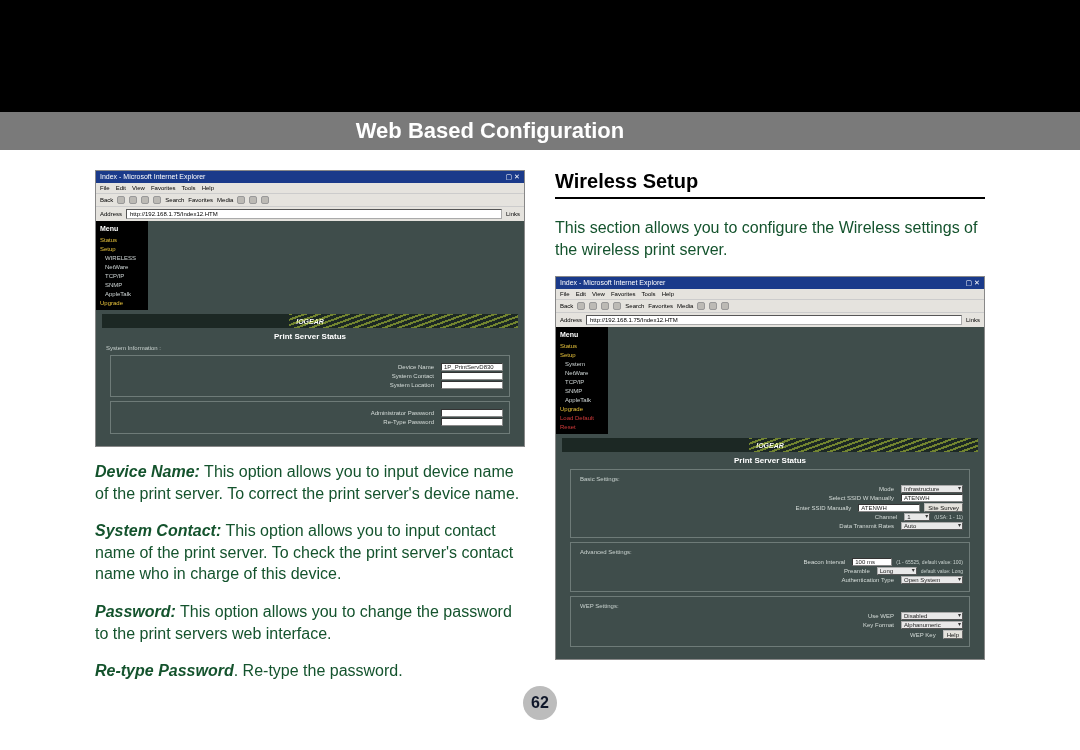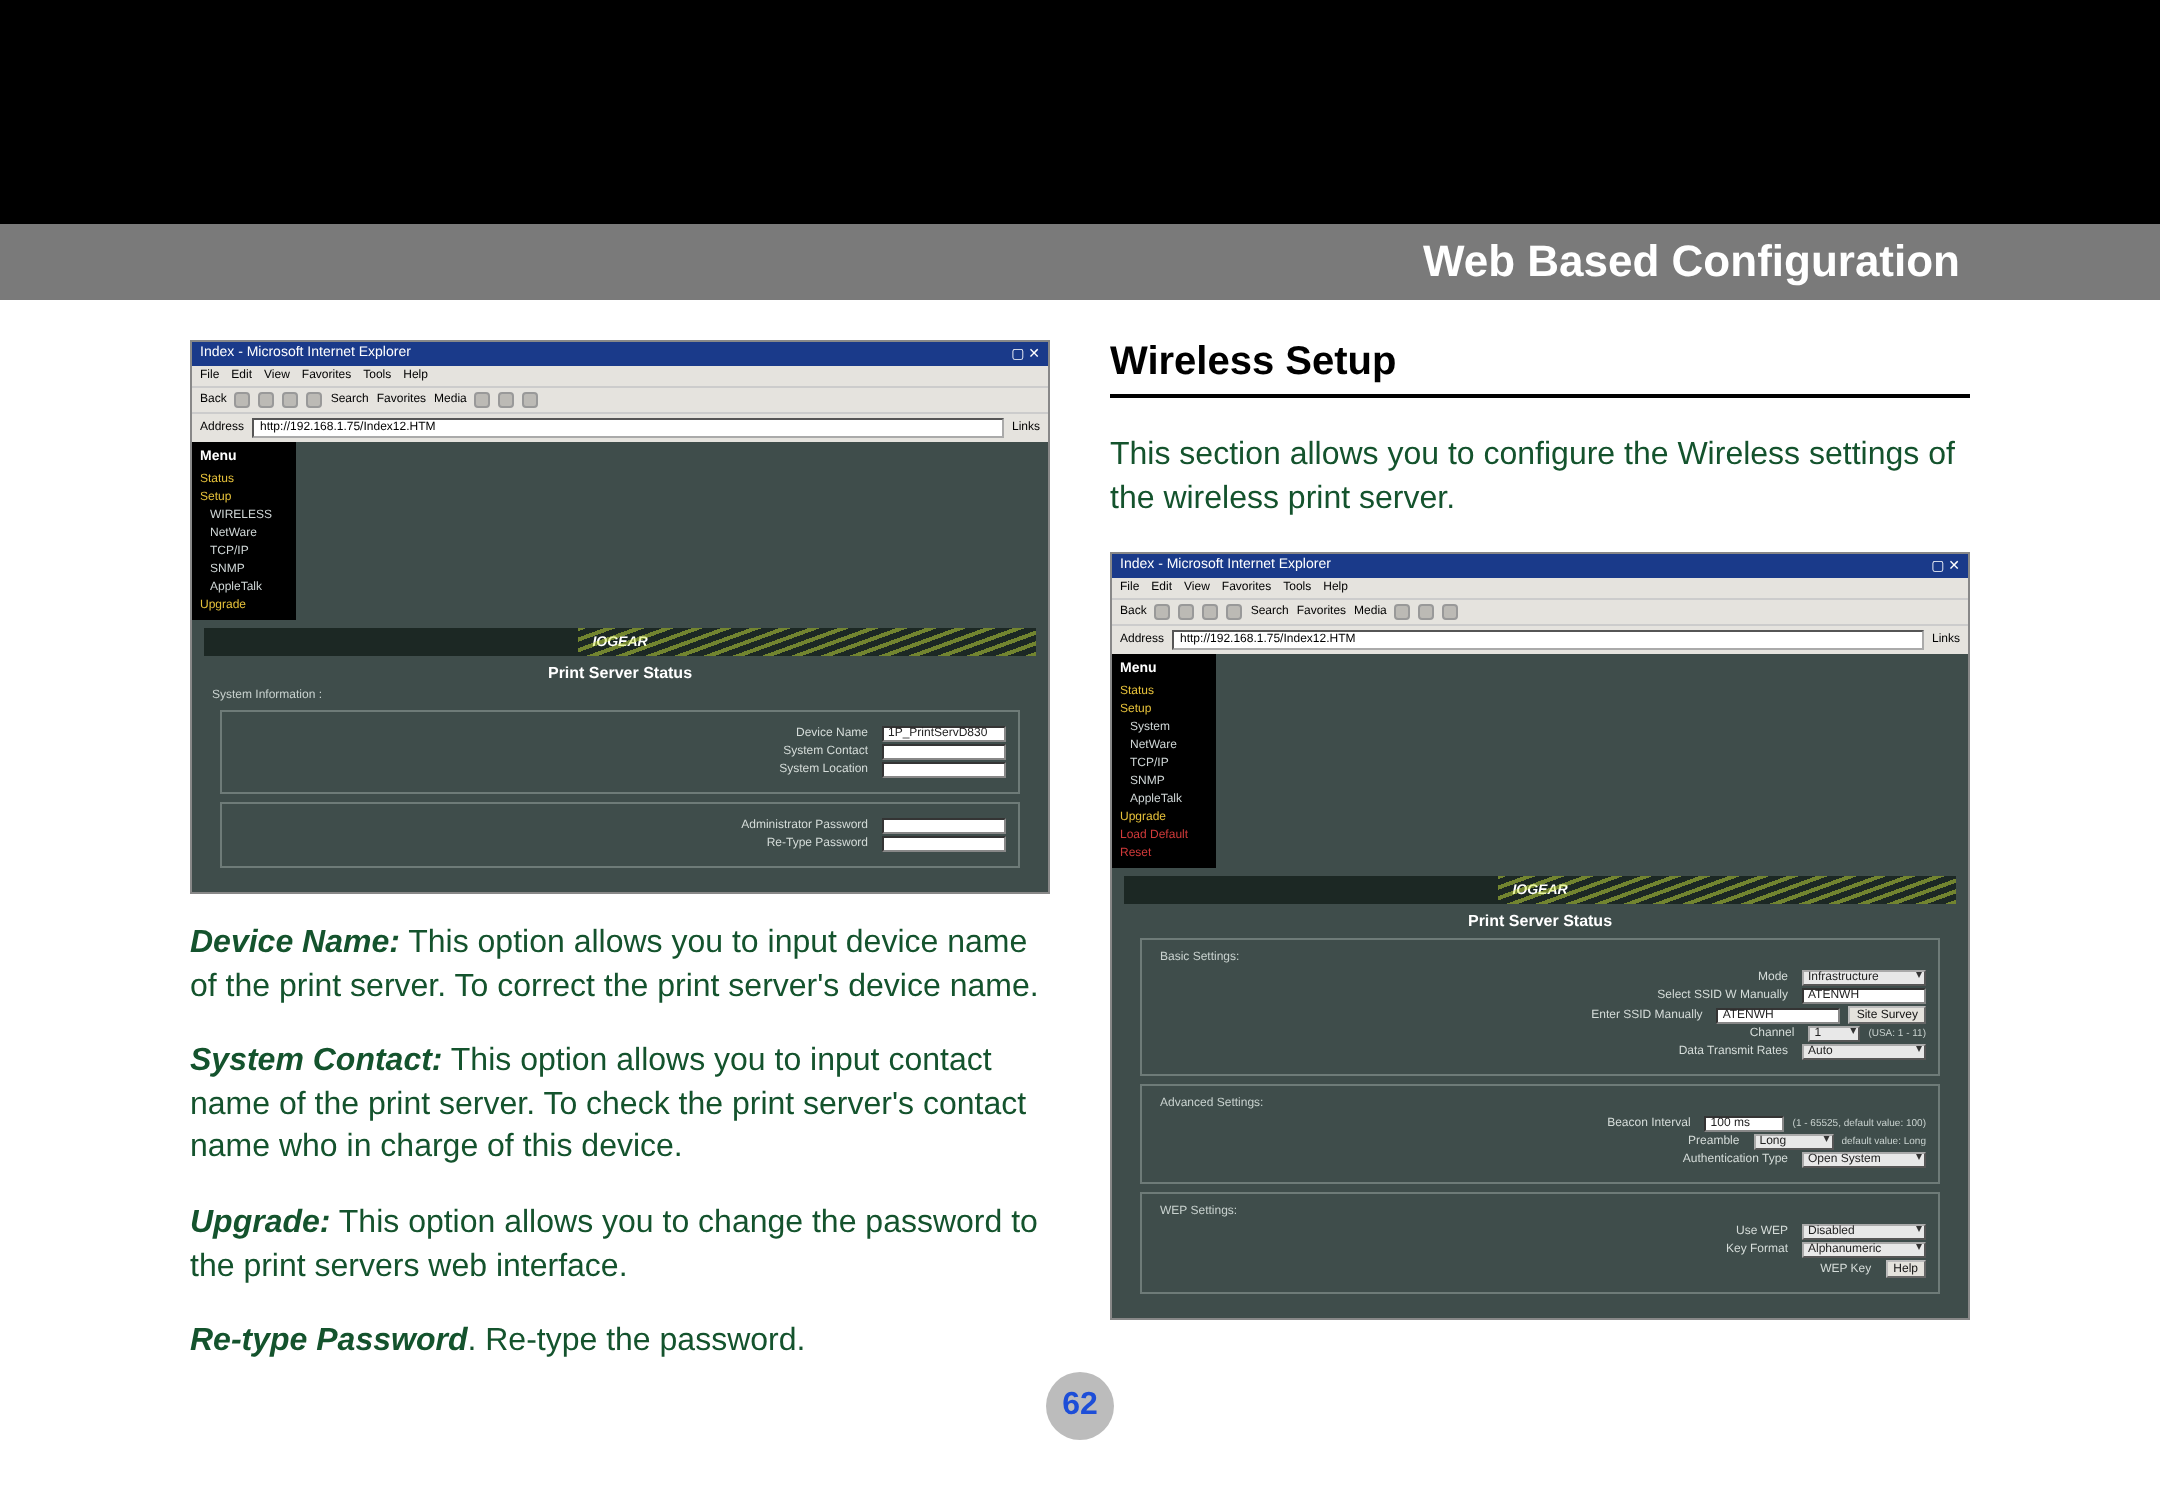--- a/index.html
+++ b/index.html
@@ -18,21 +18,21 @@
     background: #000;
   }
   .header-bar {
     position: absolute;
     top: 112px; left: 0; right: 0;
     height: 38px;
     background: #7a7a7a;
     color: #fff;
     display: flex;
     align-items: center;
-    justify-content: flex-end;
+    justify-content: center;
     padding-right: 100px;
     font-size: 22px;
     font-weight: bold;
   }
   .content {
     position: absolute;
     top: 170px;
     left: 95px;
     right: 95px;
     bottom: 30px;
@@ -178,21 +178,21 @@
     margin-bottom: 18px;
   }
   .page-number {
     position: absolute;
     left: 50%;
     bottom: 30px;
     transform: translateX(-50%);
     width: 34px; height: 34px;
     border-radius: 50%;
     background: #bcbcbc;
-    color: #1d4ed8;
+    color: #0f172a;
     font-size: 16px;
     font-weight: bold;
     display: flex; align-items: center; justify-content: center;
   }
 </style>
 </head>
 <body>
 
 <div class="top-black"></div>
 <div class="header-bar">
@@ -276,21 +276,21 @@
               <span class="inp"></span>
             </div>
           </div>
         </div>
       </div>
     </div>
 
     <div class="doc-text">
       <p><b>Device Name:</b><span> This option allows you to input device name of the print server. To correct the print server's device name.</span></p>
       <p><b>System Contact:</b><span> This option allows you to input contact name of the print server. To check the print server's contact name who in charge of this device.</span></p>
-      <p><b>Upgrade:</b><span> This option allows you to change the password to the print servers web interface.</span></p>
+      <p><b>Password:</b><span> This option allows you to change the password to the print servers web interface.</span></p>
       <p><b>Re-type Password</b><span>. Re-type the password.</span></p>
     </div>
   </div>
 
   <div class="col-right">
     <h2 class="section-title">Wireless Setup</h2>
     <div class="doc-text">
       <p>This section allows you to configure the Wireless settings of the wireless print server.</p>
     </div>
 

